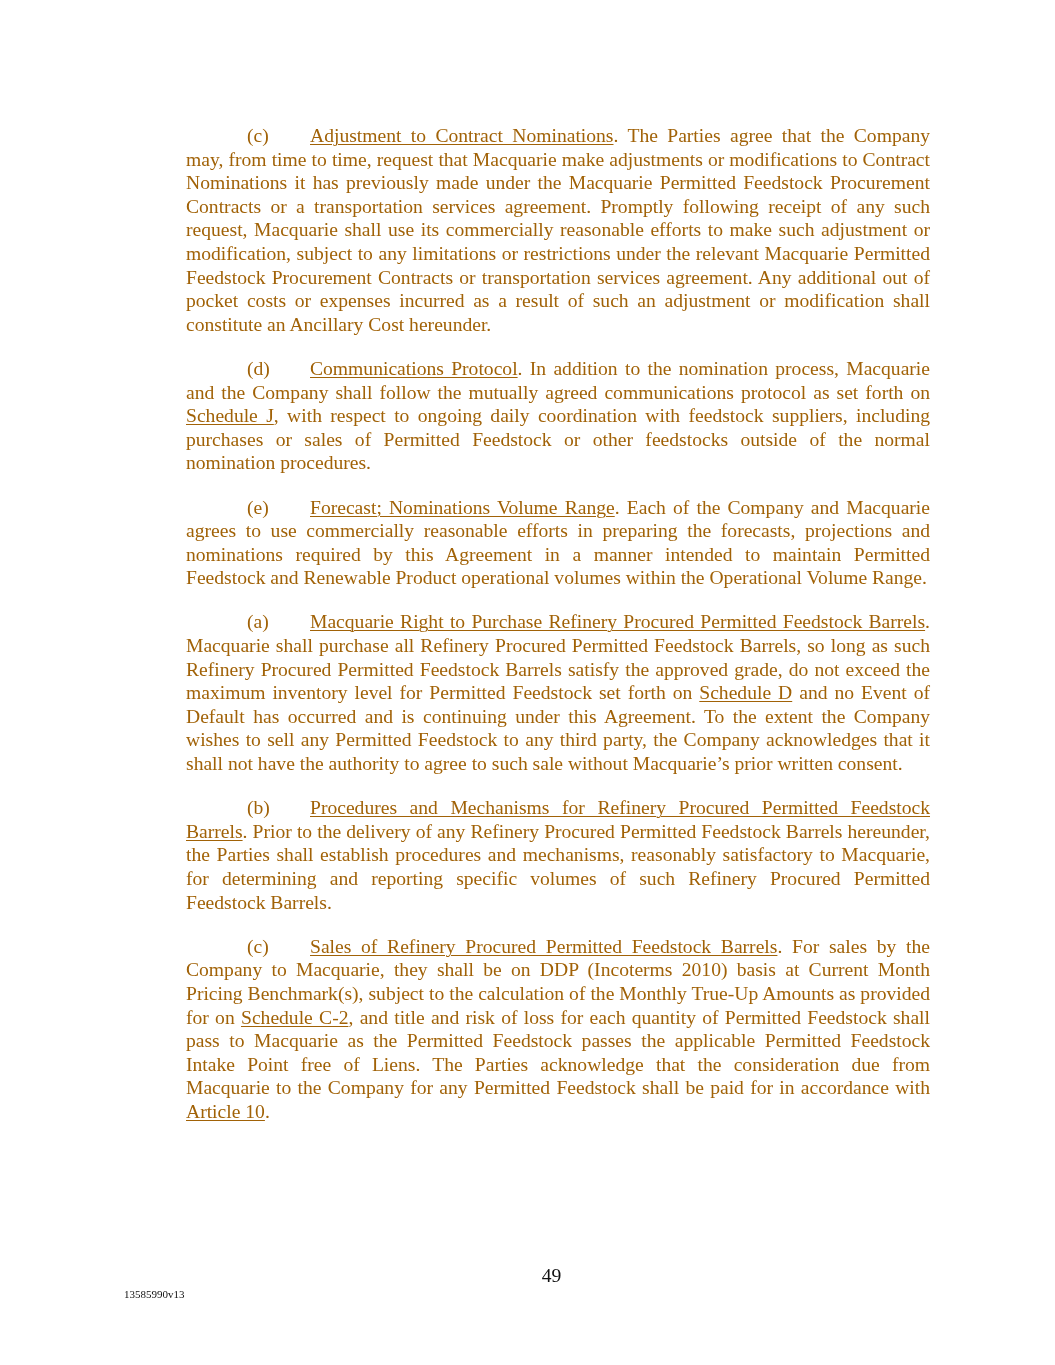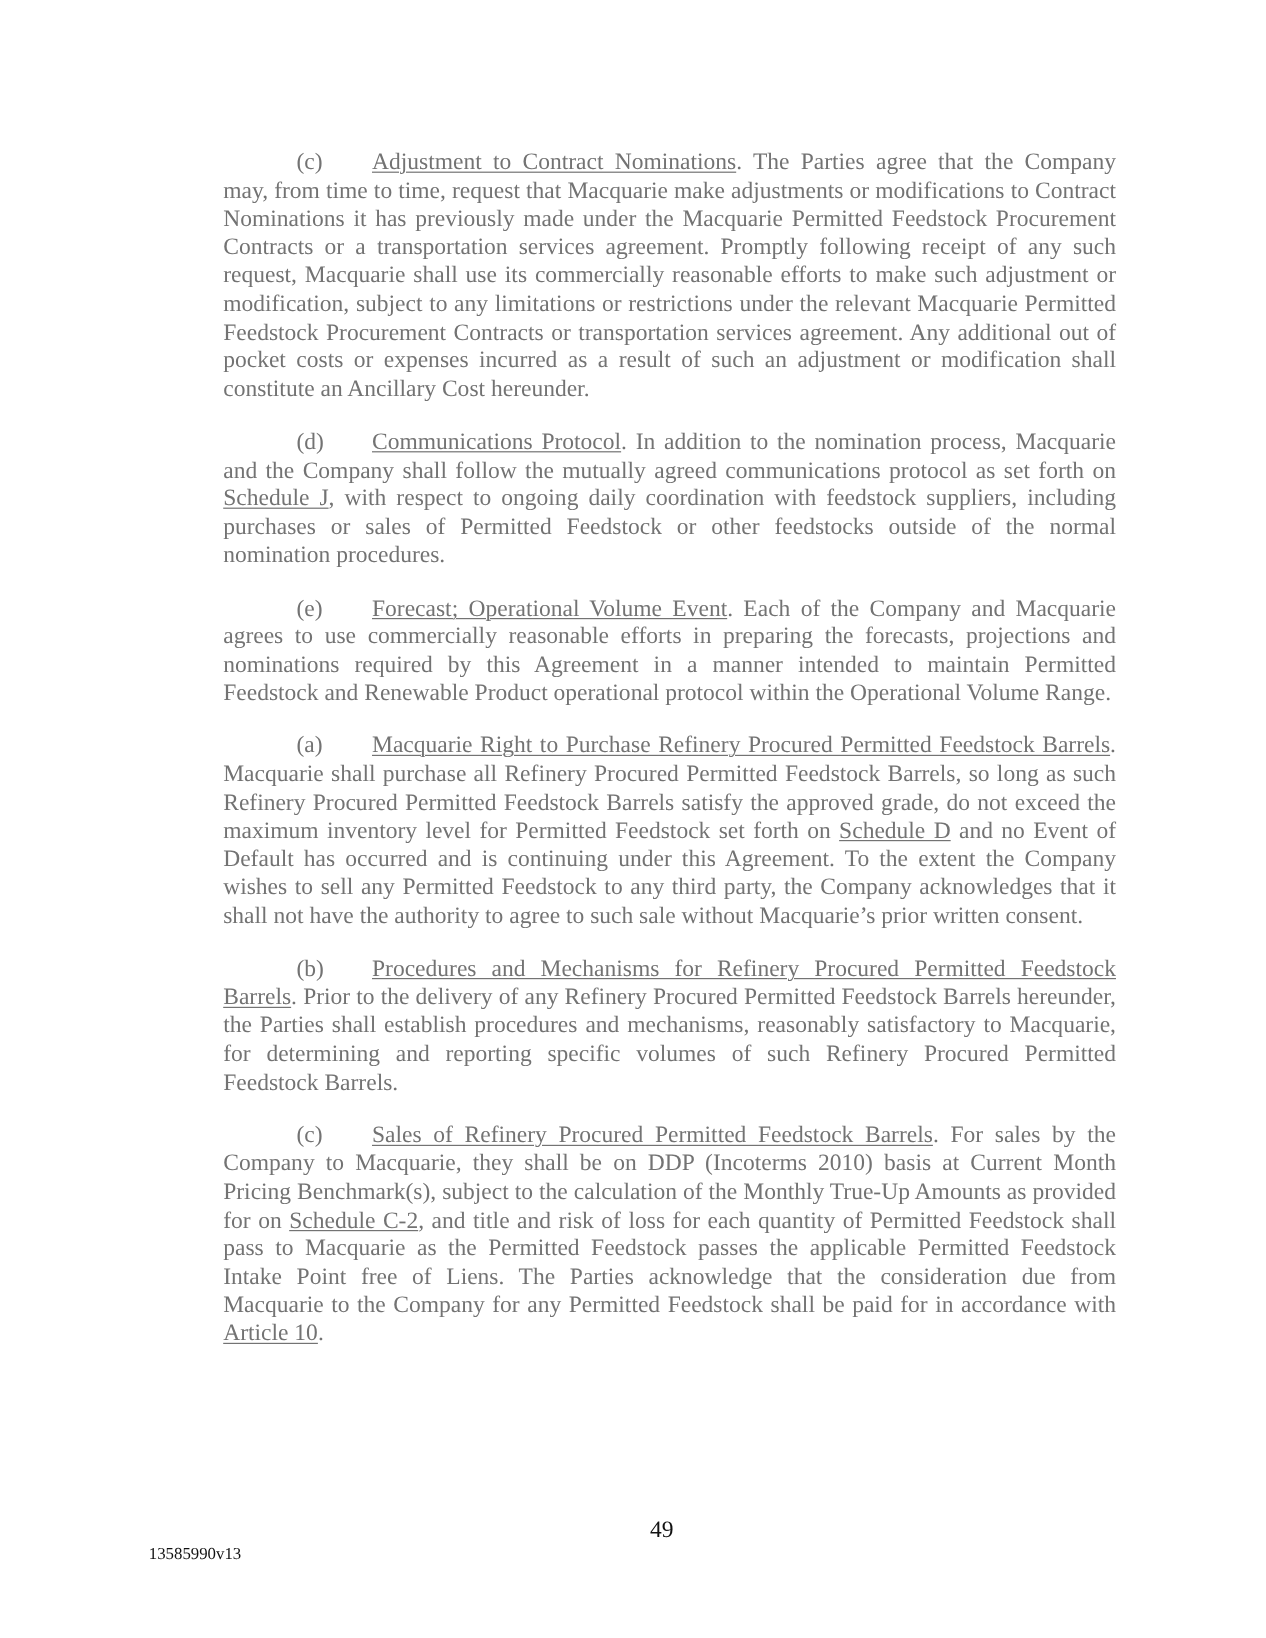--- a/index.html
+++ b/index.html
@@ -1,50 +1,50 @@
 <!DOCTYPE html>
 <html><head>
 <meta charset="utf-8">
 <style>
   html, body { margin: 0; padding: 0; background: #ffffff; }
   body { width: 1055px; height: 1365px; position: relative; overflow: hidden; }
   .page {
     position: absolute; left: 186px; top: 124px; width: 744px;
     font-family: "Liberation Serif", serif; font-size: 19.6px; line-height: 23.6px;
-    color: #737373;
+    color: #a16207;
   }
   .para { text-align: justify; margin: 0 0 20.6px 0; }
   .para.last { margin-bottom: 17px; }
   .lbl { display: inline-block; width: 63px; padding-left: 61px; }
   .sec-num { display: inline-block; width: 62px; }
   .u { text-decoration: underline; text-underline-offset: 2px; text-decoration-thickness: 1px; }
   .page-num {
     position: absolute; top: 1265px; left: 0; width: 1055px; text-align: center;
     font-family: "Liberation Serif", serif; font-size: 19.6px; color: #111; margin-left: 24px;
   }
   .doc-id {
     position: absolute; top: 1288px; left: 124px;
-    font-family: "Liberation Serif", serif; font-size: 14px; color: #111;
+    font-family: "Liberation Serif", serif; font-size: 11px; color: #111;
   }
 </style>
 </head>
 <body>
 
 <div class="page">
 
   <p class="para">
     <span class="lbl">(c)</span><span class="u">Adjustment to Contract Nominations</span><span>.  The Parties agree that the Company may, from time to time, request that Macquarie make adjustments or modifications to Contract Nominations it has previously made under the Macquarie Permitted Feedstock Procurement Contracts or a transportation services agreement.  Promptly following receipt of any such request, Macquarie shall use its commercially reasonable efforts to make such adjustment or modification, subject to any limitations or restrictions under the relevant Macquarie Permitted Feedstock Procurement Contracts or transportation services agreement.  Any additional out of pocket costs or expenses incurred as a result of such an adjustment or modification shall constitute an Ancillary Cost hereunder.</span>
   </p>
 
   <p class="para">
     <span class="lbl">(d)</span><span class="u">Communications Protocol</span><span>.  In addition to the nomination process, Macquarie and the Company shall follow the mutually agreed communications protocol as set forth on </span><span class="u">Schedule J</span><span>, with respect to ongoing daily coordination with feedstock suppliers, including purchases or sales of Permitted Feedstock or other feedstocks outside of the normal nomination procedures.</span>
   </p>
 
   <p class="para">
-    <span class="lbl">(e)</span><span class="u">Forecast; Operational Volume Event</span><span>.  Each of the Company and Macquarie agrees to use commercially reasonable efforts in preparing the forecasts, projections and nominations required by this Agreement in a manner intended to maintain Permitted Feedstock and Renewable Product operational protocol within the Operational Volume Range.</span>
+    <span class="lbl">(e)</span><span class="u">Forecast; Nominations Volume Range</span><span>.  Each of the Company and Macquarie agrees to use commercially reasonable efforts in preparing the forecasts, projections and nominations required by this Agreement in a manner intended to maintain Permitted Feedstock and Renewable Product operational volumes within the Operational Volume Range.</span>
   </p>
 
 
   <p class="para">
     <span class="lbl">(a)</span><span class="u">Macquarie Right to Purchase Refinery Procured Permitted Feedstock Barrels</span><span>.  Macquarie shall purchase all Refinery Procured Permitted Feedstock Barrels, so long as such Refinery Procured Permitted Feedstock Barrels satisfy the approved grade, do not exceed the maximum inventory level for Permitted Feedstock set forth on </span><span class="u">Schedule D</span><span> and no Event of Default has occurred and is continuing under this Agreement. To the extent the Company wishes to sell any Permitted Feedstock to any third party, the Company acknowledges that it shall not have the authority to agree to such sale without Macquarie’s prior written consent.</span>
   </p>
 
   <p class="para">
     <span class="lbl">(b)</span><span class="u">Procedures and Mechanisms for Refinery Procured Permitted Feedstock Barrels</span><span>. Prior to the delivery of any Refinery Procured Permitted Feedstock Barrels hereunder, the Parties shall establish procedures and mechanisms, reasonably satisfactory to Macquarie, for determining and reporting specific volumes of such Refinery Procured Permitted Feedstock Barrels.</span>
   </p>

